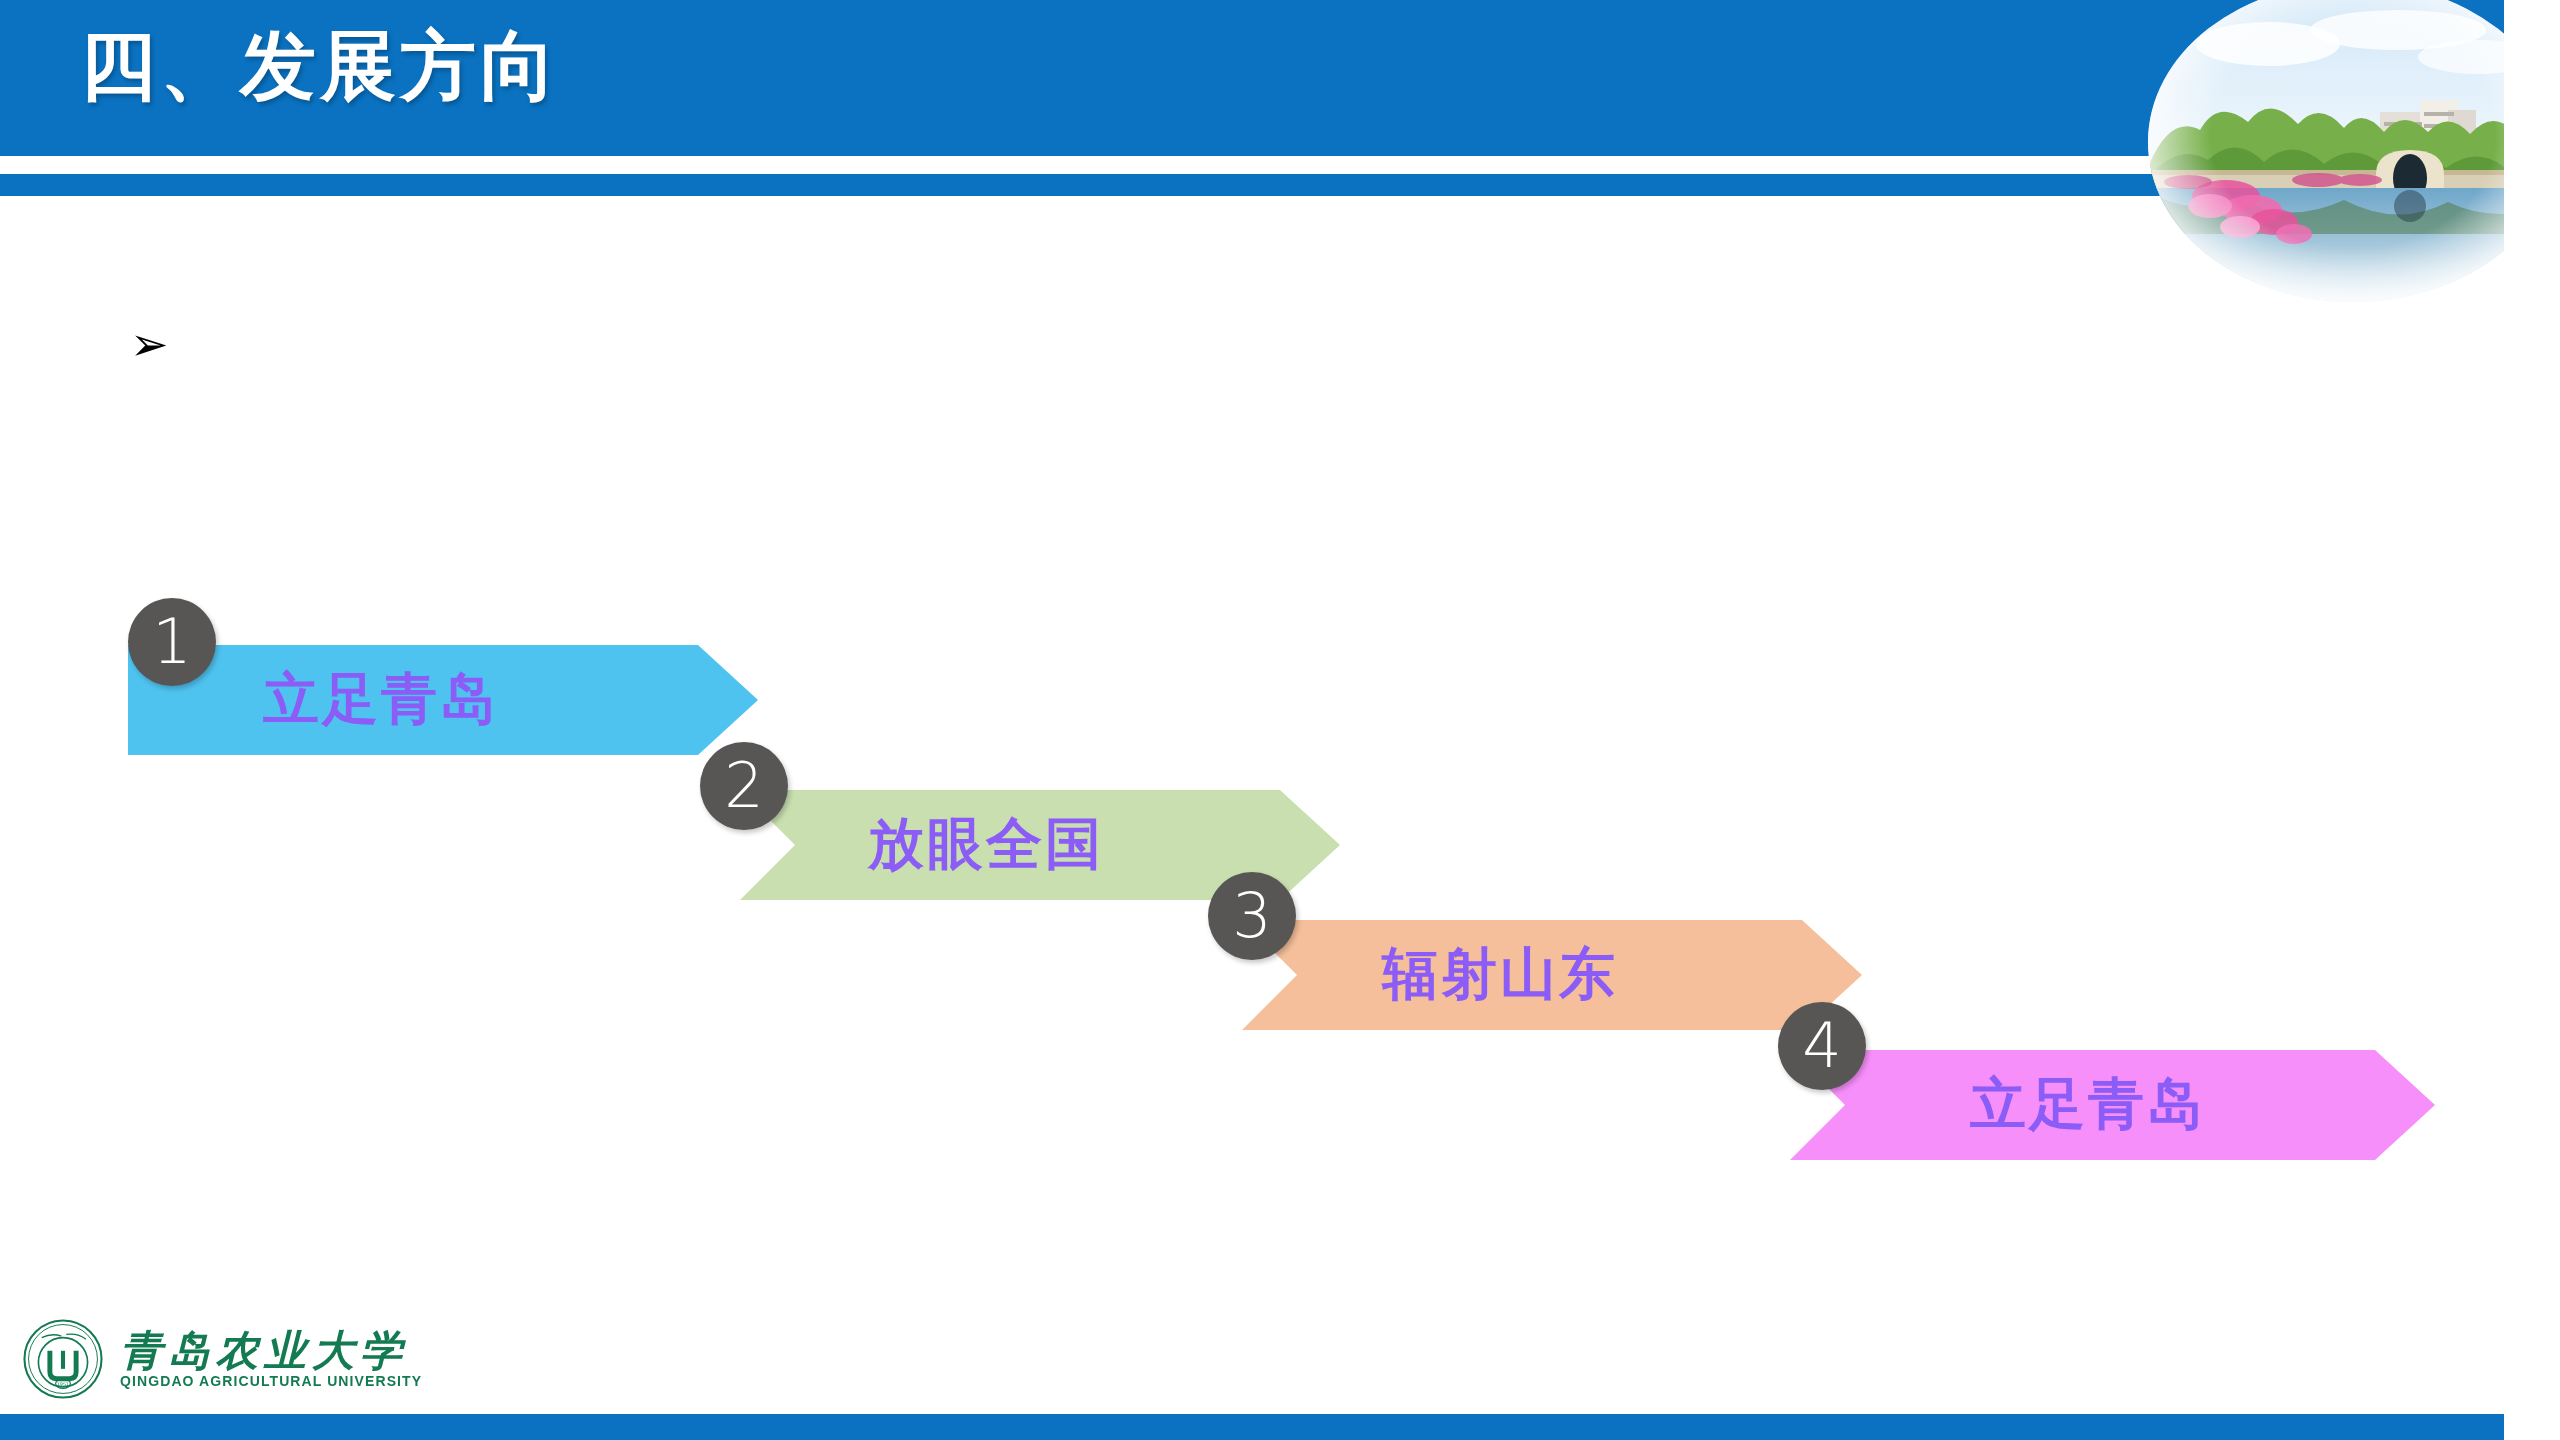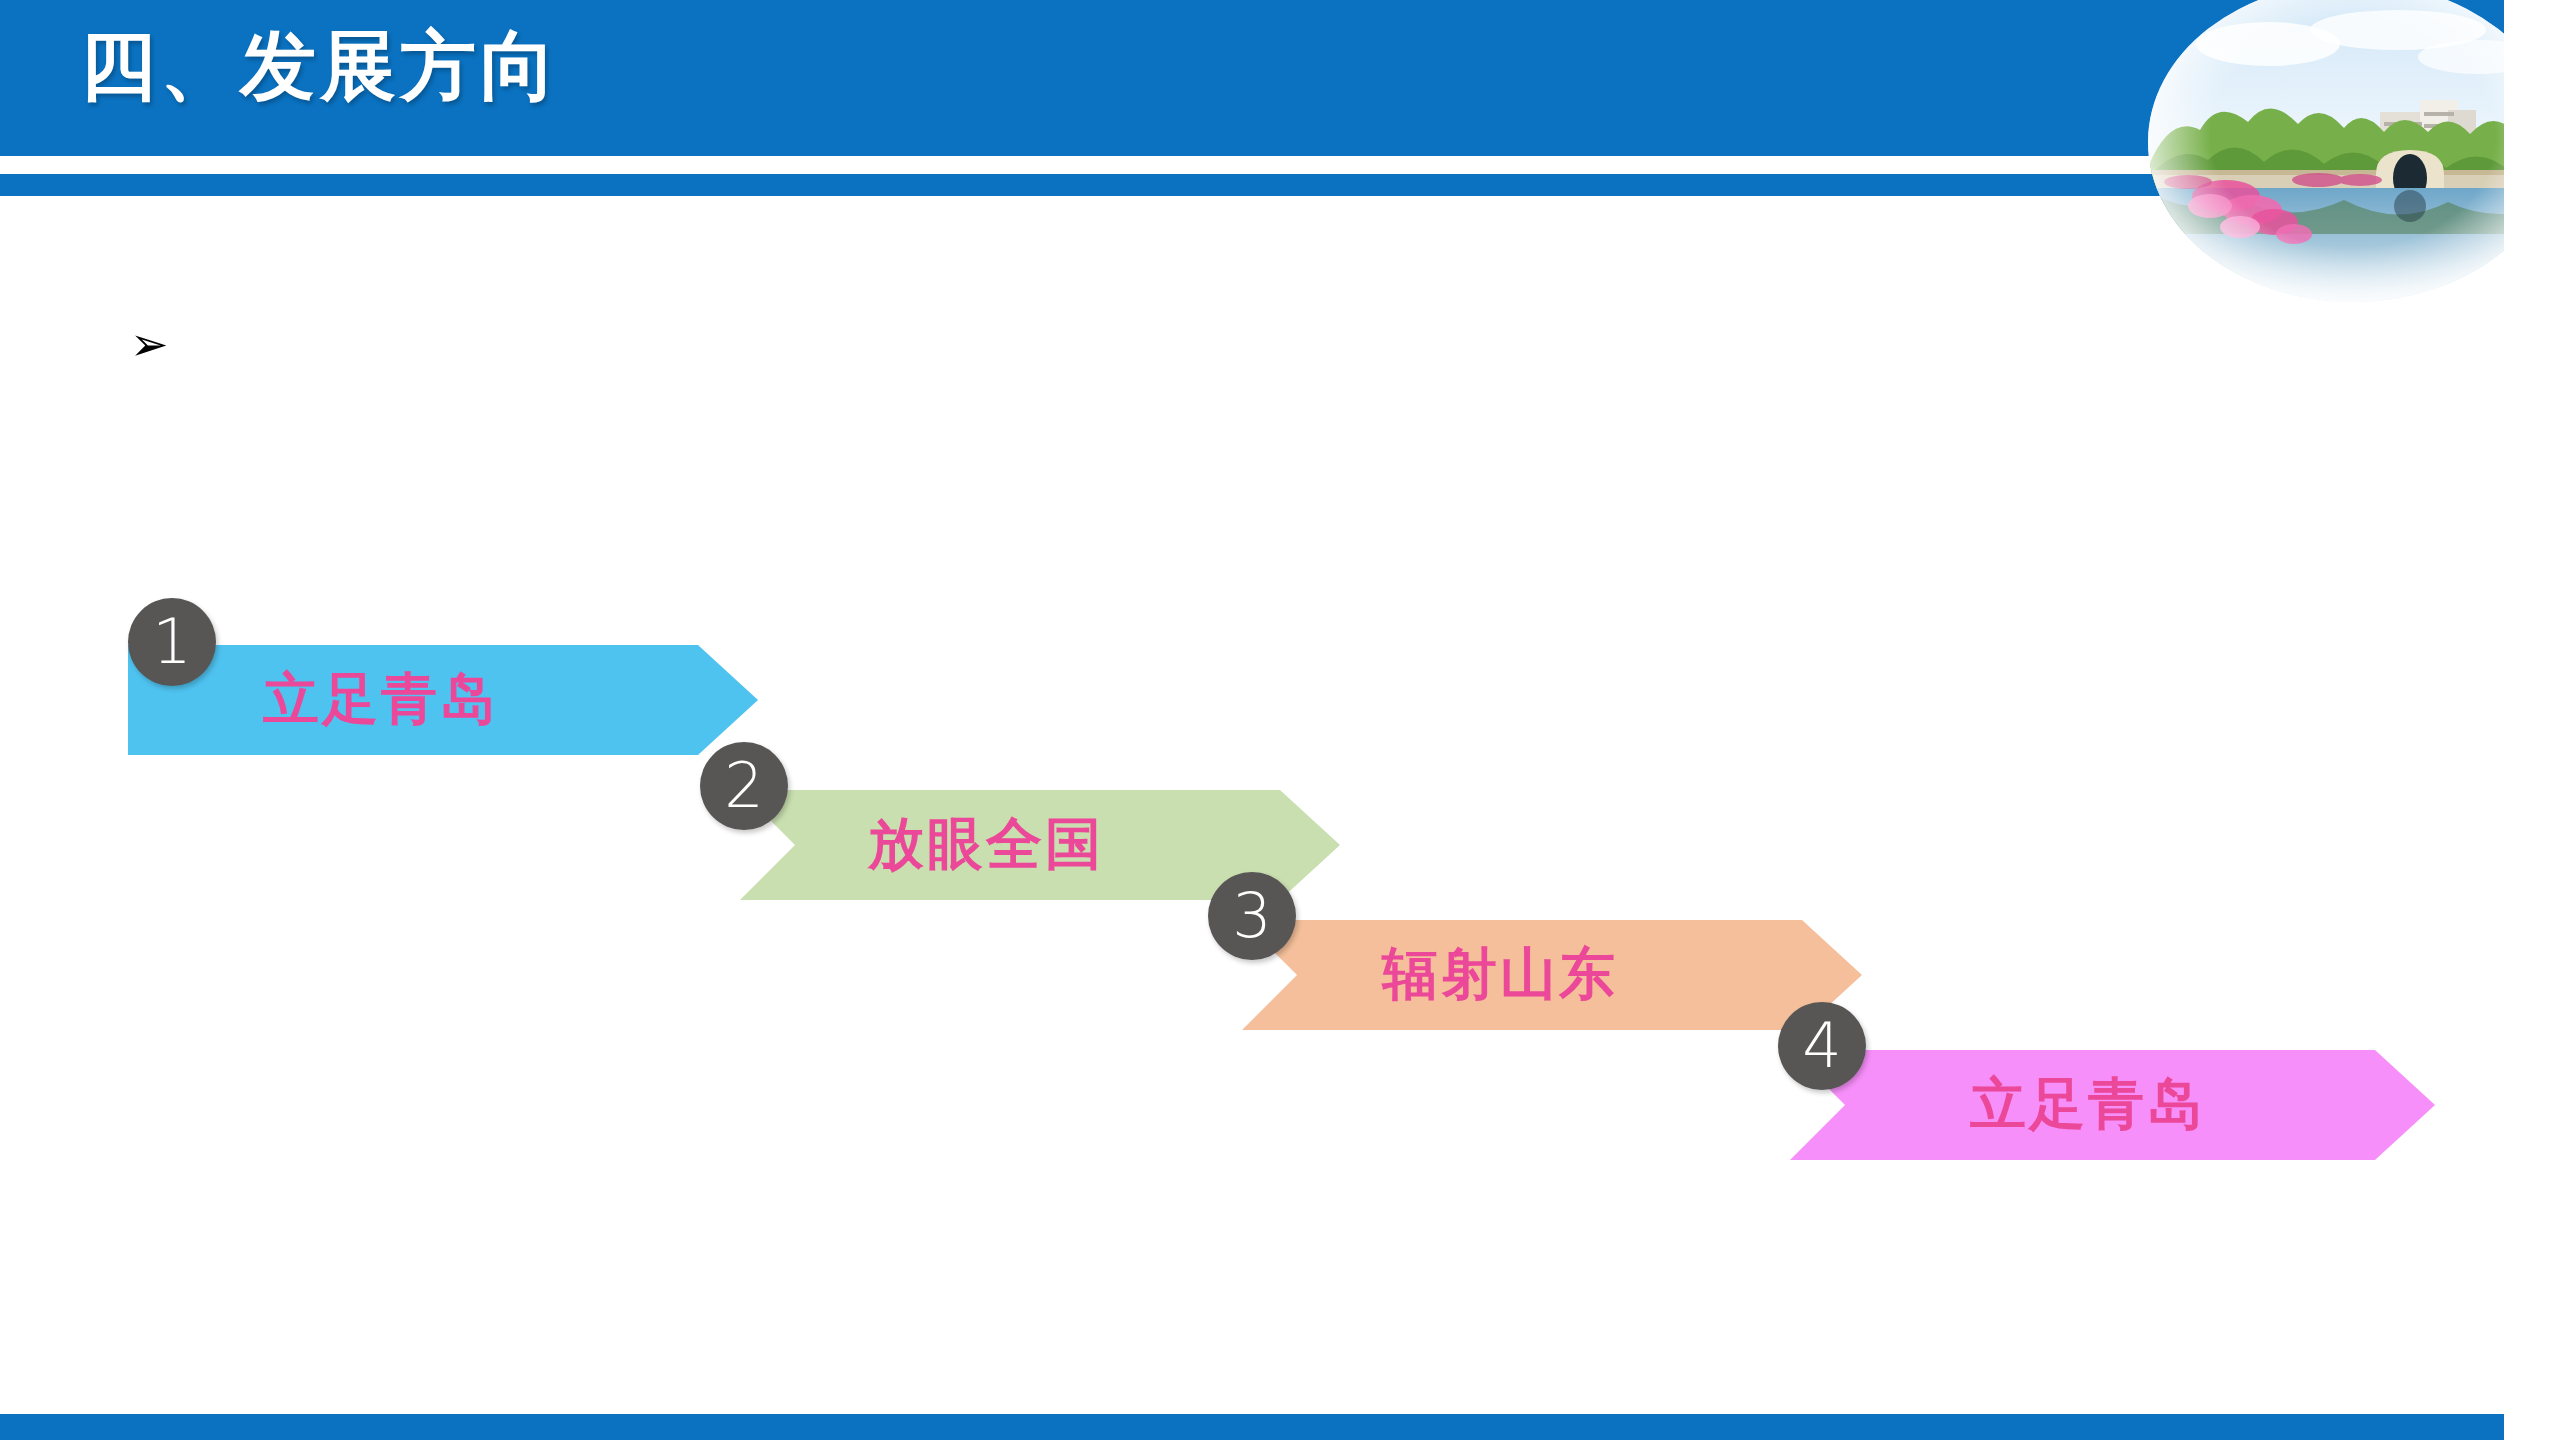--- a/index.html
+++ b/index.html
@@ -52,21 +52,21 @@
     letter-spacing:2px; line-height:1;
   }
 
   
   .steps { position:absolute; left:0; top:0; width:2560px; height:1440px; }
   .step { position:absolute; }
   .step-shape { position:absolute; left:0; top:0; }
   .step-shape svg { display:block; }
   .step-label {
     position:absolute;
-    font-size:56px; font-weight:bold; color:#ec4899;
+    font-size:56px; font-weight:bold; color:#8b5cf6;
     letter-spacing:3px; line-height:1; white-space:nowrap;
   }
   .step-badge {
     position:absolute;
     width:88px; height:88px; border-radius:50%;
     background:#585655;
     display:flex; align-items:center; justify-content:center;
     color:#ffffff; font-size:62px; font-weight:300; line-height:1;
     font-family:"DejaVu Sans",sans-serif;
     box-shadow:2px 3px 5px rgba(0,0,0,0.22);
@@ -212,16 +212,32 @@
         <svg width="645" height="110" viewBox="0 0 645 110" aria-hidden="true">
           <polygon points="0,0 585,0 645,55 585,110 0,110 55,55" fill="#f78ffa"></polygon>
         </svg>
       </div>
       <div class="step-label" style="left:180px; top:26px;">立足青岛</div>
     </div>
     <div class="step-badge" style="left: 1778px; top: 1002px; background: rgb(88, 86, 85); color: rgb(255, 255, 255);">4</div>
 
   </div>
 
+  <div class="logo">
+    <svg class="logo-seal" viewBox="0 0 100 100" aria-hidden="true">
+      <circle cx="50" cy="50" r="47" fill="none" stroke="#137a52" stroke-width="2.5"></circle>
+      <circle cx="50" cy="50" r="42" fill="none" stroke="#137a52" stroke-width="1.2"></circle>
+      <circle cx="50" cy="54" r="30" fill="none" stroke="#137a52" stroke-width="2"></circle>
+      <path d="M34,40 L34,66 Q34,74 42,74 L58,74 Q66,74 66,66 L66,40" fill="none" stroke="#137a52" stroke-width="6"></path>
+      <path d="M50,40 L50,62" stroke="#137a52" stroke-width="5" fill="none"></path>
+      <path d="M24,24 Q36,18 48,22 M54,20 Q68,18 78,26" stroke="#137a52" stroke-width="1.6" fill="none"></path>
+      <ellipse cx="50" cy="80" rx="9" ry="6" fill="none" stroke="#137a52" stroke-width="1.4"></ellipse>
+      <text x="50" y="83" font-size="6" fill="#137a52" text-anchor="middle" font-family="DejaVu Sans, sans-serif">1951</text>
+    </svg>
+    <div class="logo-text">
+      <div class="logo-cn">青岛农业大学</div>
+      <div class="logo-en">QINGDAO AGRICULTURAL UNIVERSITY</div>
+    </div>
+  </div>
 
   <div class="footer-bar" style="background: rgb(10, 114, 193);"></div>
 
 </div>
 
 </body></html>

